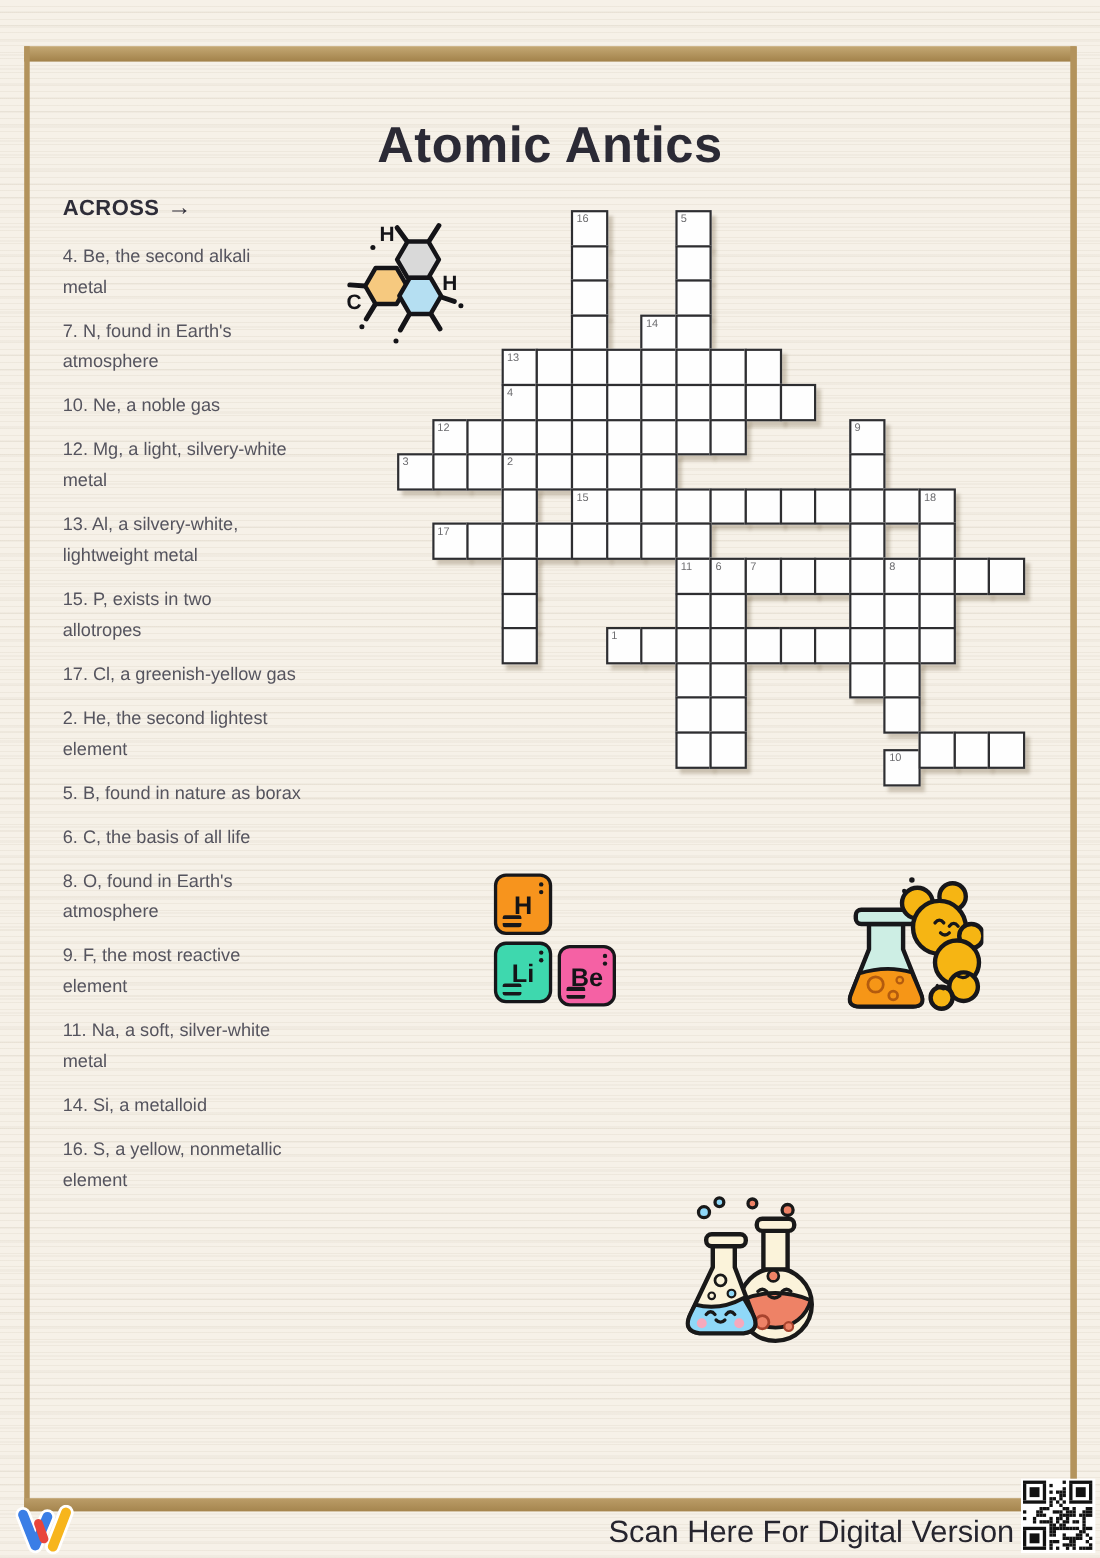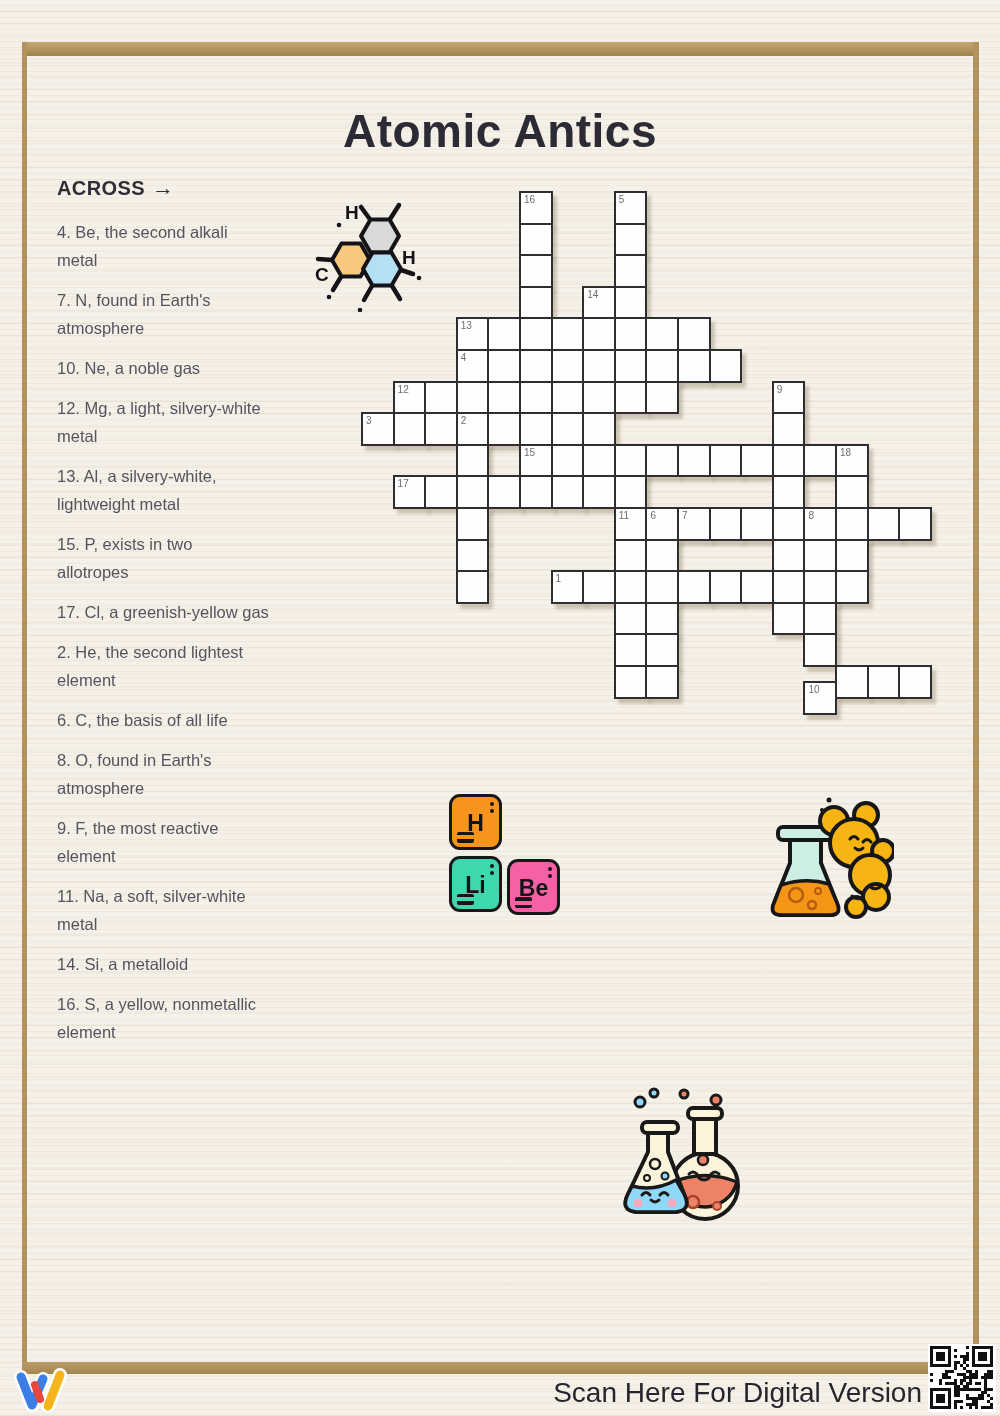--- a/index.html
+++ b/index.html
@@ -114,20 +114,21 @@
 metal</div>
       <div class="clue">13. Al, a silvery-white,
 lightweight metal</div>
       <div class="clue">15. P, exists in two
 allotropes</div>
       <div class="clue">17. Cl, a greenish-yellow gas</div>
     </div>
   <div id="down-list">
       <div class="clue">2. He, the second lightest
 element</div>
+      <div class="clue">5. B, found in nature as borax</div>
       <div class="clue">6. C, the basis of all life</div>
       <div class="clue">8. O, found in Earth's
 atmosphere</div>
       <div class="clue">9. F, the most reactive
 element</div>
       <div class="clue">11. Na, a soft, silver-white
 metal</div>
       <div class="clue">14. Si, a metalloid</div>
       <div class="clue">16. S, a yellow, nonmetallic
 element</div>

